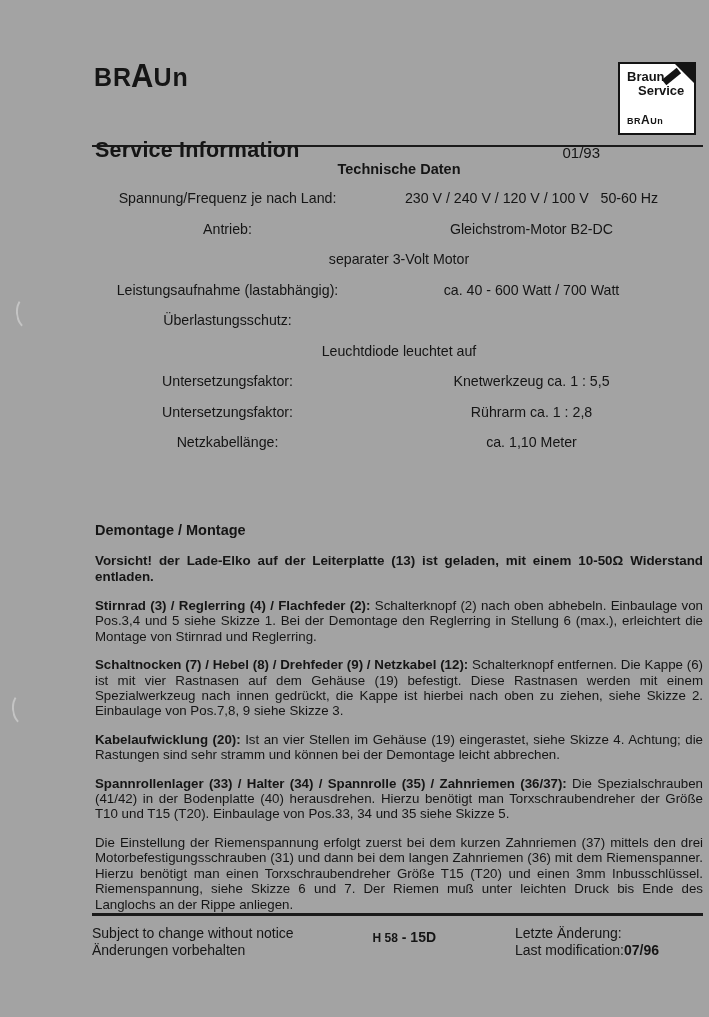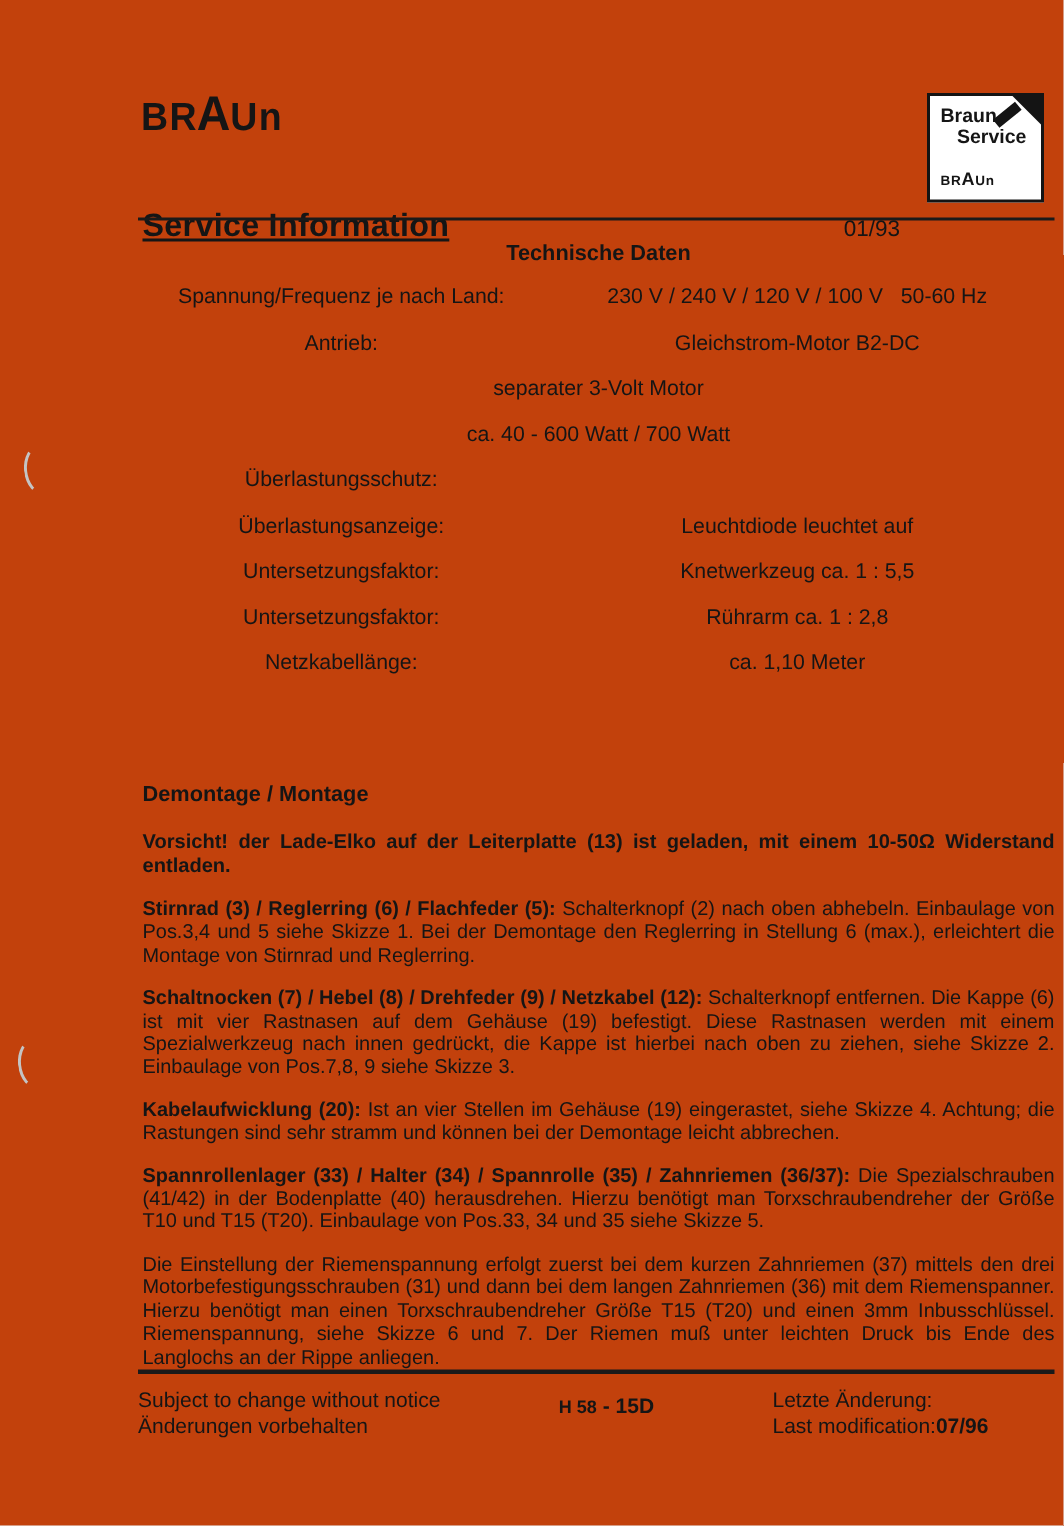--- a/index.html
+++ b/index.html
@@ -1,19 +1,19 @@
 <!DOCTYPE html>
 <html><head>
 <meta charset="utf-8">
 <style>
   * { margin:0; padding:0; box-sizing:border-box; }
   html,body { background:#e8e8e8; }
   .page {
     position:relative; width:709px; height:1017px; margin:0 auto;
-    background:#c2410c; color:#151515; overflow:hidden;
+    background:#a3a3a3; color:#151515; overflow:hidden;
     font-family:"Liberation Sans", sans-serif;
   }
   
   .brand { position:absolute; top:60px; left:94px; line-height:1; white-space:nowrap; }
   .brand .bl { display:inline-block; font-weight:bold; font-size:25px; letter-spacing:1px; transform:scaleY(1.05); }
   .brand .bl-a { font-size:31px; margin:0 -1px; }
   
   .badge { position:absolute; top:62px; right:13px; width:78px; height:73px;
            border:2.5px solid #141414; background:#fff; }
   .badge-line1 { font-size:13px; font-weight:bold; margin:6px 0 0 7px; line-height:14px; }
@@ -21,21 +21,21 @@
   .badge-logo { position:absolute; left:7px; bottom:6px; line-height:1; white-space:nowrap; }
   .badge-logo .bl { display:inline-block; font-weight:bold; font-size:9px; letter-spacing:0.5px; }
   .badge-logo .bl-a { font-size:12px; }
   .arrow-head { position:absolute; top:-1px; right:-1px; width:0; height:0;
                 border-top:21px solid #141414; border-left:21px solid transparent; }
   .arrow-shaft { position:absolute; top:9px; right:13px; width:19px; height:7px;
                  background:#141414; transform:rotate(-39deg); }
   
   .title-row { position:absolute; top:106px; left:95px; width:505px;
                display:flex; justify-content:space-between; align-items:flex-end; }
-  .title-row h1 { font-size:21.5px; font-weight:bold; letter-spacing:0.2px;text-decoration:underline; }
+  .title-row h1 { font-size:21.5px; font-weight:bold; letter-spacing:0.2px; }
   .issue { font-size:15px; font-weight:normal; padding-bottom:2px;margin-top:38px; }
   .rule-header { position:absolute; top:145px; left:92px; width:611px; height:2px; background:#1a1a1a; }
   
   .tech { position:absolute; top:161px; left:95px; width:608px;text-align:center; }
   .tech h2 { font-size:14.5px; font-weight:bold; margin-bottom:13px; }
   .trow { display:flex; font-size:14.2px; line-height:17px; margin-bottom:13.5px; }
   .tlabel { width:265px; flex:none; }
   .tvalue { flex:1; }
   
   .montage { position:absolute; top:522px; left:95px; width:608px; }
@@ -90,47 +90,47 @@
         <span class="tvalue">230 V / 240 V / 120 V / 100 V&nbsp;&nbsp;&nbsp;50-60 Hz</span>
       </div>
     <div class="trow">
         <span class="tlabel">Antrieb:</span>
         <span class="tvalue">Gleichstrom-Motor B2-DC</span>
       </div>
     <div class="trow">
         <span class="tvalue">separater 3-Volt Motor</span>
       </div>
     <div class="trow">
+        <span class="tlabel">Leistungsaufnahme (lastabhängig):</span>
         <span class="tvalue">ca. 40 - 600 Watt / 700 Watt</span>
       </div>
     <div class="trow">
         <span class="tlabel">Überlastungsschutz:</span>
       </div>
     <div class="trow">
-        <span class="tlabel">Überlastungsanzeige:</span>
         <span class="tvalue">Leuchtdiode leuchtet auf</span>
       </div>
     <div class="trow">
         <span class="tlabel">Untersetzungsfaktor:</span>
         <span class="tvalue">Knetwerkzeug ca. 1 : 5,5</span>
       </div>
     <div class="trow">
         <span class="tlabel">Untersetzungsfaktor:</span>
         <span class="tvalue">Rührarm ca. 1 : 2,8</span>
       </div>
     <div class="trow">
         <span class="tlabel">Netzkabellänge:</span>
         <span class="tvalue">ca. 1,10 Meter</span>
       </div>
   </section>
 
   <section class="montage">
     <h2>Demontage / Montage</h2>
     <p class="warning">Vorsicht! der Lade-Elko auf der Leiterplatte (13) ist geladen, mit einem 10-50Ω Widerstand entladen.</p>
-    <p class="para"><span class="lead">Stirnrad (3) / Reglerring (6) / Flachfeder (5):</span><span> Schalterknopf (2) nach oben abhebeln. Einbaulage von Pos.3,4 und 5 siehe Skizze 1. Bei der Demontage den Reglerring in Stellung 6 (max.), erleichtert die Montage von Stirnrad und Reglerring.</span></p>
+    <p class="para"><span class="lead">Stirnrad (3) / Reglerring (4) / Flachfeder (2):</span><span> Schalterknopf (2) nach oben abhebeln. Einbaulage von Pos.3,4 und 5 siehe Skizze 1. Bei der Demontage den Reglerring in Stellung 6 (max.), erleichtert die Montage von Stirnrad und Reglerring.</span></p>
     <p class="para"><span class="lead">Schaltnocken (7) / Hebel (8) / Drehfeder (9) / Netzkabel (12):</span><span> Schalterknopf entfernen. Die Kappe (6) ist mit vier Rastnasen auf dem Gehäuse (19) befestigt. Diese Rastnasen werden mit einem Spezialwerkzeug nach innen gedrückt, die Kappe ist hierbei nach oben zu ziehen, siehe Skizze 2. Einbaulage von Pos.7,8, 9 siehe Skizze 3.</span></p>
     <p class="para"><span class="lead">Kabelaufwicklung (20):</span><span> Ist an vier Stellen im Gehäuse (19) eingerastet, siehe Skizze 4. Achtung; die Rastungen sind sehr stramm und können bei der Demontage leicht abbrechen.</span></p>
     <p class="para"><span class="lead">Spannrollenlager (33) / Halter (34) / Spannrolle (35) / Zahnriemen (36/37):</span><span> Die Spezialschrauben (41/42) in der Bodenplatte (40) herausdrehen. Hierzu benötigt man Torxschraubendreher der Größe T10 und T15 (T20). Einbaulage von Pos.33, 34 und 35 siehe Skizze 5.</span></p>
     <p class="para"><span class="lead"></span><span>Die Einstellung der Riemenspannung erfolgt zuerst bei dem kurzen Zahnriemen (37) mittels den drei Motorbefestigungsschrauben (31) und dann bei dem langen Zahnriemen (36) mit dem Riemenspanner. Hierzu benötigt man einen Torxschraubendreher Größe T15 (T20) und einen 3mm Inbusschlüssel. Riemenspannung, siehe Skizze 6 und 7. Der Riemen muß unter leichten Druck bis Ende des Langlochs an der Rippe anliegen.</span></p>
   </section>
 
   <div class="footer">
     <div class="rule-footer"></div>
     <div class="footer-row">
       <div class="f-left">

